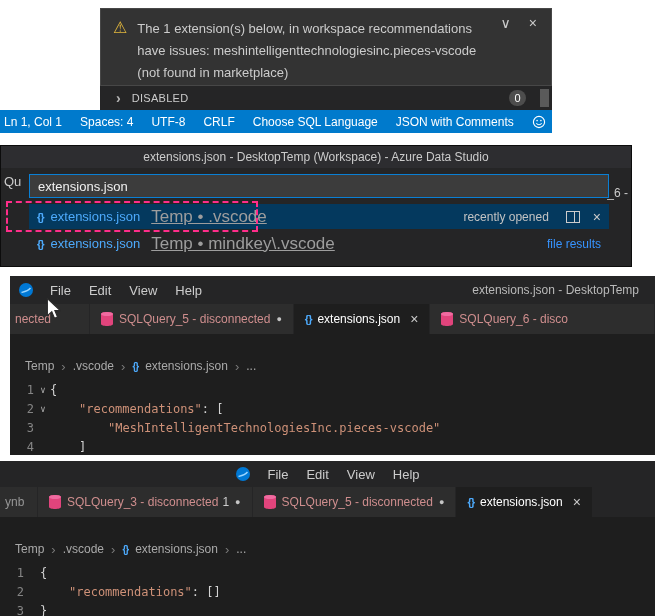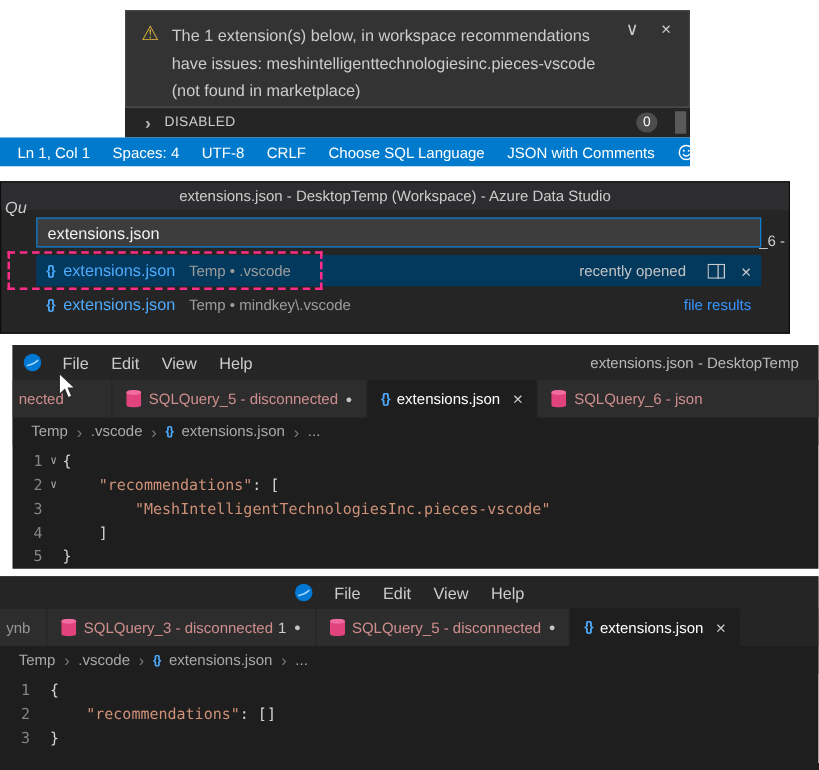--- a/index.html
+++ b/index.html
@@ -10,38 +10,38 @@
   
   .toast{position:absolute;left:100px;top:8px;width:452px;height:78px;background:#333333;border:1px solid #474747;display:flex;padding:9px 12px;gap:10px;color:#cccccc;font-size:13px;}
   .warn-icon{color:#e2b73d;font-size:16px;line-height:20px;}
   .toast-msg div{line-height:22px;white-space:nowrap;}
   .toast-actions{position:absolute;right:14px;top:6px;display:flex;gap:18px;color:#cccccc;font-size:14px;}
   .disabled-row{position:absolute;left:100px;top:86px;width:452px;height:24px;background:#252526;display:flex;align-items:center;padding:0 4px 0 16px;color:#cccccc;}
   .twistie{color:#b5b5b5;font-size:14px;font-weight:bold;}
   .disabled-label{font-weight:normal;font-size:11px;margin-left:11px;letter-spacing:.3px;}
   .badge{margin-left:auto;margin-right:22px;background:#4d4d4d;color:#ffffff;font-size:11px;min-width:17px;height:16px;border-radius:9px;display:flex;align-items:center;justify-content:center;padding:0 5px;}
   .scroll-frag{position:absolute;right:3px;top:3px;width:9px;height:18px;background:#5a5a5a;}
-  .statusbar{position:absolute;left:0;top:110px;width:552px;height:23px;background:#007acc;color:#ffffff;display:flex;align-items:center;font-size:12px;padding:0 14px;gap:18px;white-space:nowrap;}
+  .statusbar{position:absolute;left:0;top:110px;width:552px;height:23px;background:#007acc;color:#ffffff;display:flex;align-items:center;font-size:12px;padding:0 4px;gap:18px;white-space:nowrap;}
   .sb-item{cursor:default;}
   .sb-right{margin-left:auto;display:flex;gap:16px;align-items:center;margin-right:4px;}
 
   
   .panel2{position:absolute;left:0;top:145px;width:632px;height:122px;background:#252526;border:1px solid #0c0c0c;}
   .qo-titlebar{height:22px;background:#2d2d30;display:flex;align-items:center;justify-content:center;color:#cccccc;font-size:12px;}
   .frag{position:absolute;color:#cccccc;}
-  .frag-left{left:3px;top:12px;font-size:13px;font-style:italic;}
+  .frag-left{left:3px;top:28px;font-size:13px;}
   .frag-right{right:3px;top:40px;font-size:12px;}
   .qo-box{position:absolute;left:28px;top:28px;width:580px;}
   .qo-input{width:100%;height:24px;background:#3c3c3c;border:1px solid #0a7fd4;color:#f0f0f0;font-family:"Liberation Sans",sans-serif;font-size:13px;padding:0 8px;outline:none;display:block;}
   .qo-row{height:25px;display:flex;align-items:center;gap:7px;padding:0 8px;font-size:13px;color:#cccccc;}
   .qo-row.selected{background:#04395e;margin-top:6px;}
   .qo-row.plain{margin-top:2px;}
   .json-icon{color:#4daafc;font-weight:bold;font-size:11px;letter-spacing:-1px;}
   .qo-name{color:#4daafc;}
-  .qo-detail{color:#9d9d9d;font-size:12px;margin-left:4px;}
+  .qo-detail{color:#9d9d9d;font-size:17px;margin-left:4px;text-decoration:underline;}
   .qo-group{margin-left:auto;font-size:12px;color:#c3c3c3;}
   .qo-group.link{color:#3794ff;}
   .qo-x{color:#cccccc;font-size:14px;margin-left:6px;}
   .annotation-box{position:absolute;left:5px;top:55px;width:252px;height:31px;border:2px dashed #ff2d8a;pointer-events:none;}
 
   
   .win{position:absolute;background:#1e1e1e;overflow:hidden;}
   .winA{left:10px;top:276px;width:645px;height:179px;}
   .winB{left:0;top:461px;width:655px;height:155px;}
   .titlebar{height:28px;background:#252526;display:flex;align-items:center;padding-left:8px;gap:2px;color:#cccccc;font-size:13px;justify-content:center;}
@@ -55,21 +55,21 @@
   .tab.partialL{width:80px;padding-left:5px;}
   .tab.partialB{width:38px;padding-left:5px;}
   .tab.grow{flex:1;}
   .tab.active{background:#1e1e1e;color:#ffffff;}
   .sql-label{color:#cf8e8e;}
   .tab-suffix{color:#cccccc;margin-left:-2px;}
   .dirty{color:#c5c5c5;font-size:9px;}
   .tab-close{color:#cccccc;font-size:14px;margin-left:4px;}
   .tab-filler{flex:1;background:#252526;}
   .cursor{position:absolute;left:36px;top:22px;z-index:9;}
-  .breadcrumb{height:22px;background:#1e1e1e;display:flex;align-items:center;padding-left:15px;gap:7px;color:#a9a9a9;font-size:12px;}
+  .breadcrumb{height:22px;background:#1e1e1e;display:flex;align-items:center;padding-left:15px;gap:7px;color:#a9a9a9;font-size:12px;margin-top:21px;}
   .bc-sep{color:#7a7a7a;font-size:13px;}
   .bc-icon{color:#4daafc;font-weight:bold;font-size:10px;letter-spacing:-1px;}
   .editor{padding-top:3px;font-family:"DejaVu Sans Mono",monospace;font-size:12px;}
   .ed-line{display:flex;align-items:center;height:19px;}
   .ln{width:24px;text-align:right;color:#858585;flex:none;}
   .fold{width:14px;text-align:center;color:#ababab;font-size:9px;flex:none;margin-left:2px;}
   .code{white-space:pre;color:#d4d4d4;}
   .code.ind1{padding-left:29px;}
   .code.ind2{padding-left:58px;}
   .str{color:#ce9178;}
@@ -188,21 +188,21 @@
         <span>extensions.json</span>
         <span class="tab-close">×</span>
       </div>
       <div class="tab grow">
         <span style="display:flex;">
           <svg width="12" height="14" viewBox="0 0 12 14">
               <path fill="#e1447c" d="M6 0C2.7 0 0 .9 0 2v10c0 1.1 2.7 2 6 2s6-.9 6-2V2c0-1.1-2.7-2-6-2z"></path>
               <ellipse cx="6" cy="2" rx="6" ry="2" fill="#f06ba0"></ellipse>
             </svg>
         </span>
-        <span class="sql-label">SQLQuery_6 - json</span>
+        <span class="sql-label">SQLQuery_6 - disco</span>
       </div>
     </div>
     <svg class="cursor" width="15" height="22" viewBox="0 0 12 18">
       <path d="M1 0.5 L1 14.5 L4.6 11.2 L6.8 16.6 L9.3 15.5 L7.1 10.3 L11.5 10.3 Z" fill="#ffffff" stroke="#2b2b2b" stroke-width="0.9"></path>
     </svg>
     <div class="breadcrumb">
       <span>Temp</span>
       <span class="bc-sep">›</span>
       <span>.vscode</span>
       <span class="bc-sep">›</span>

